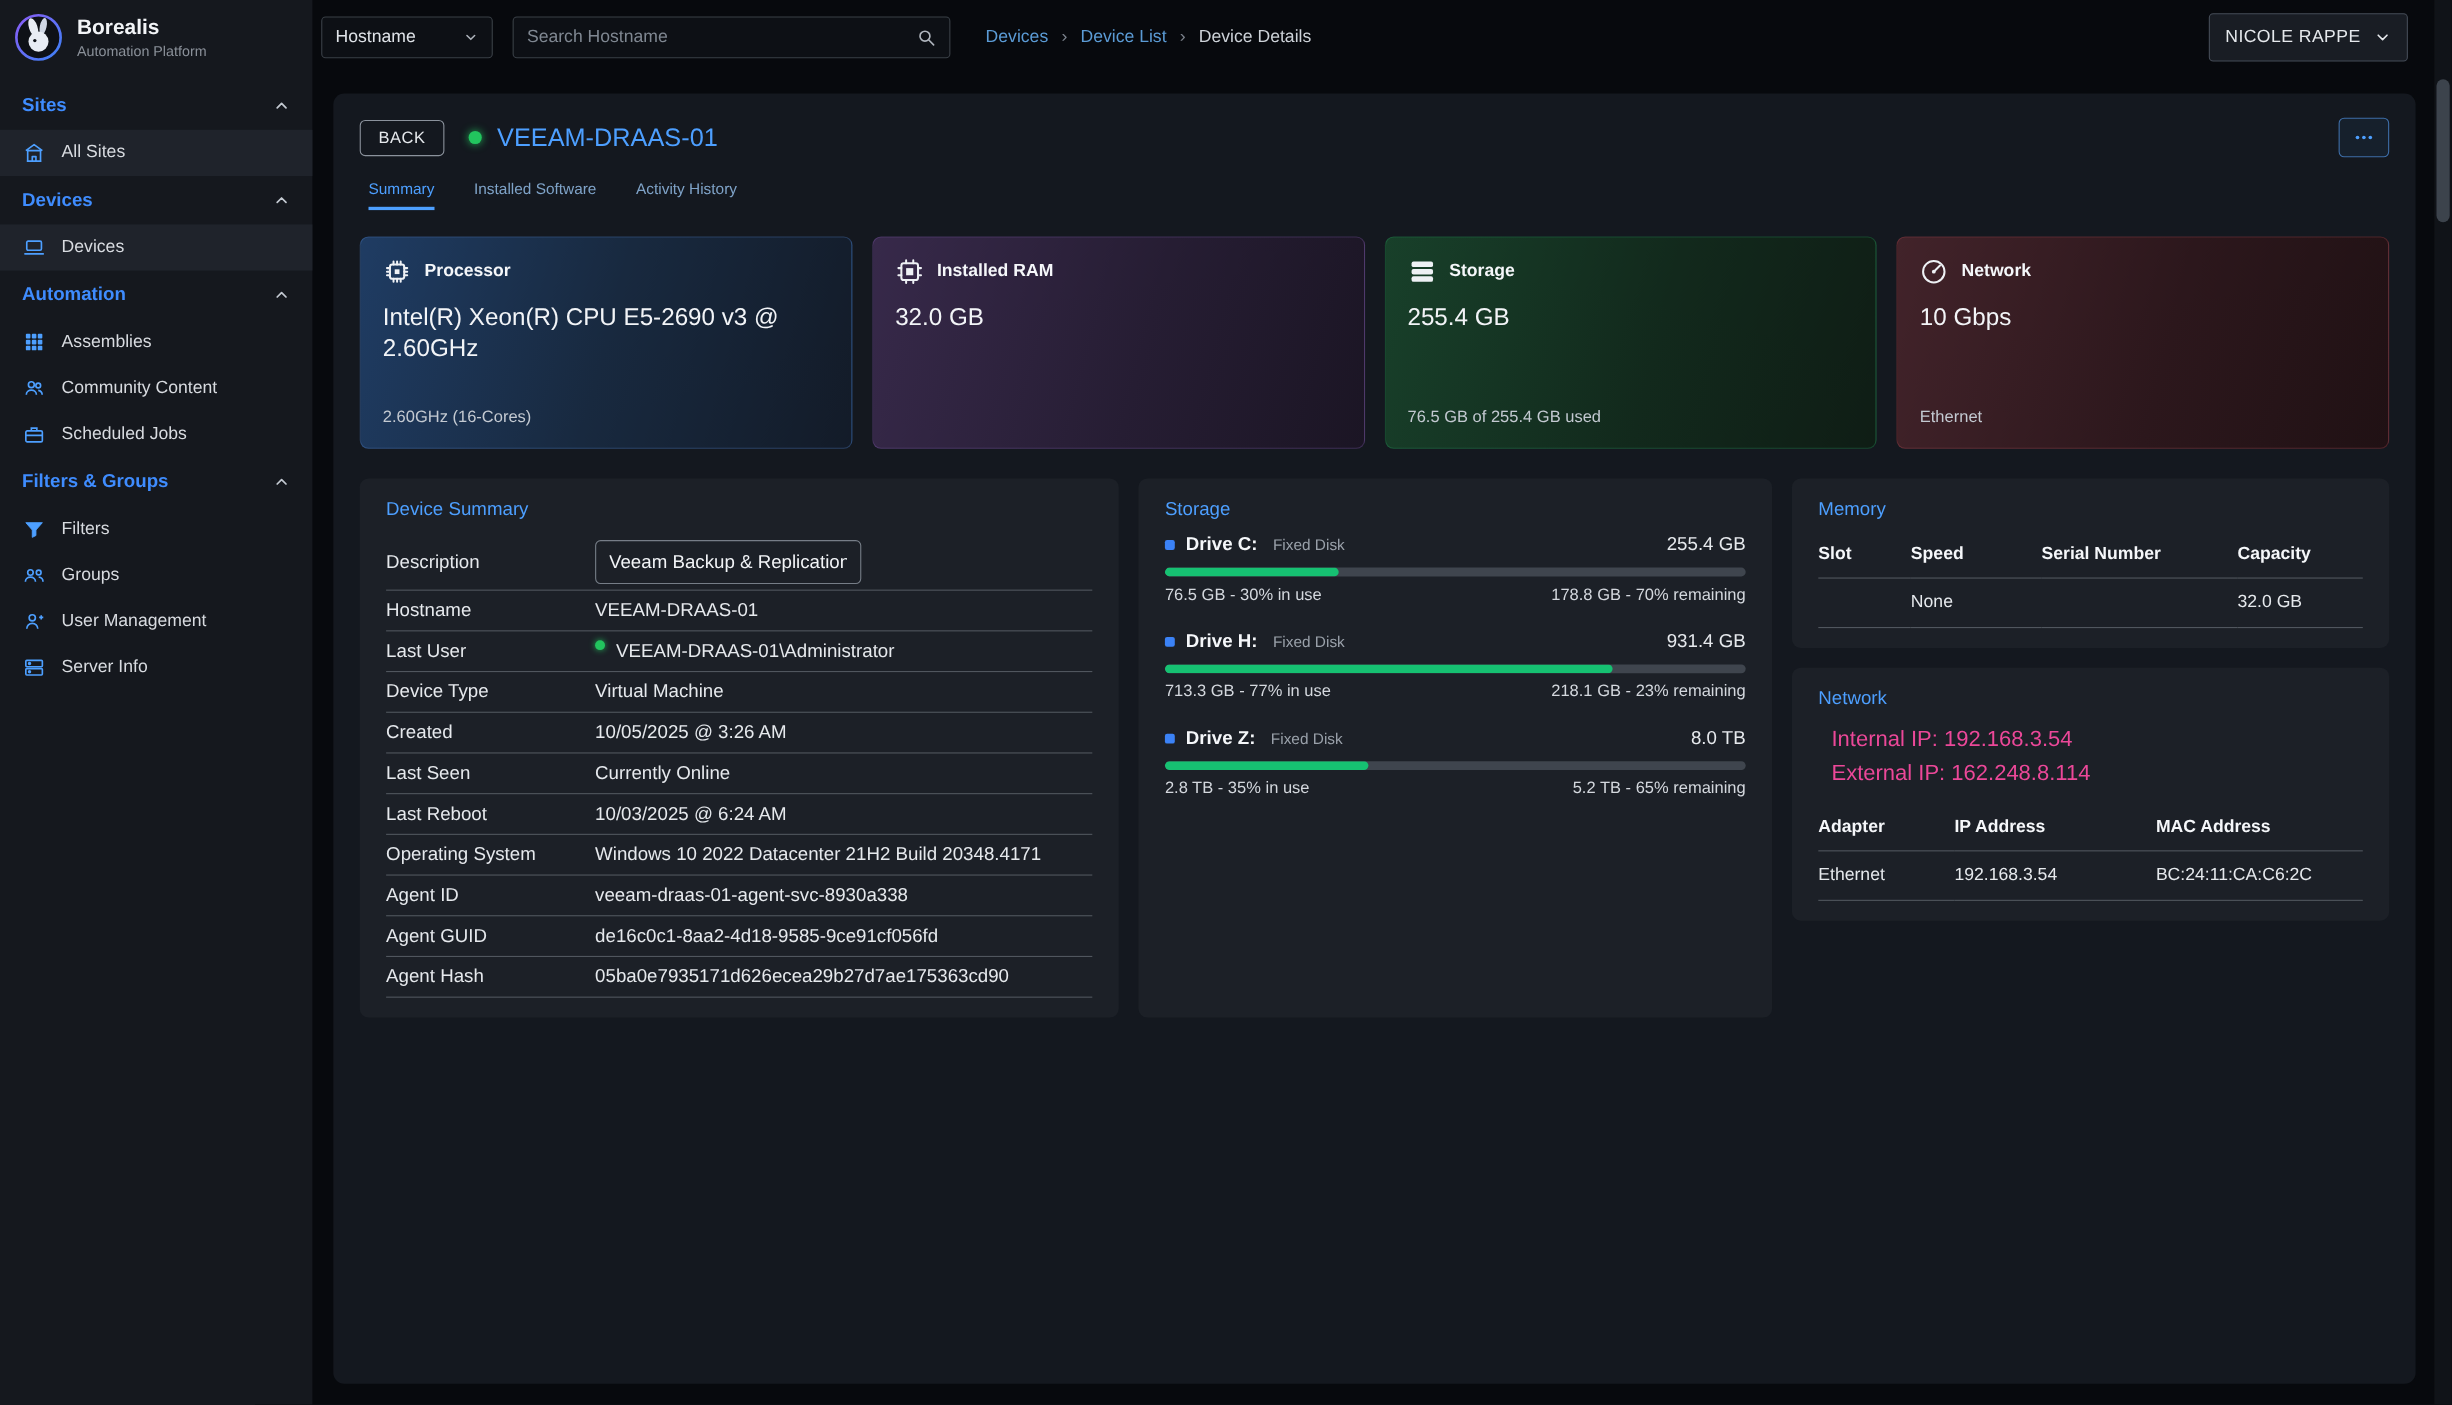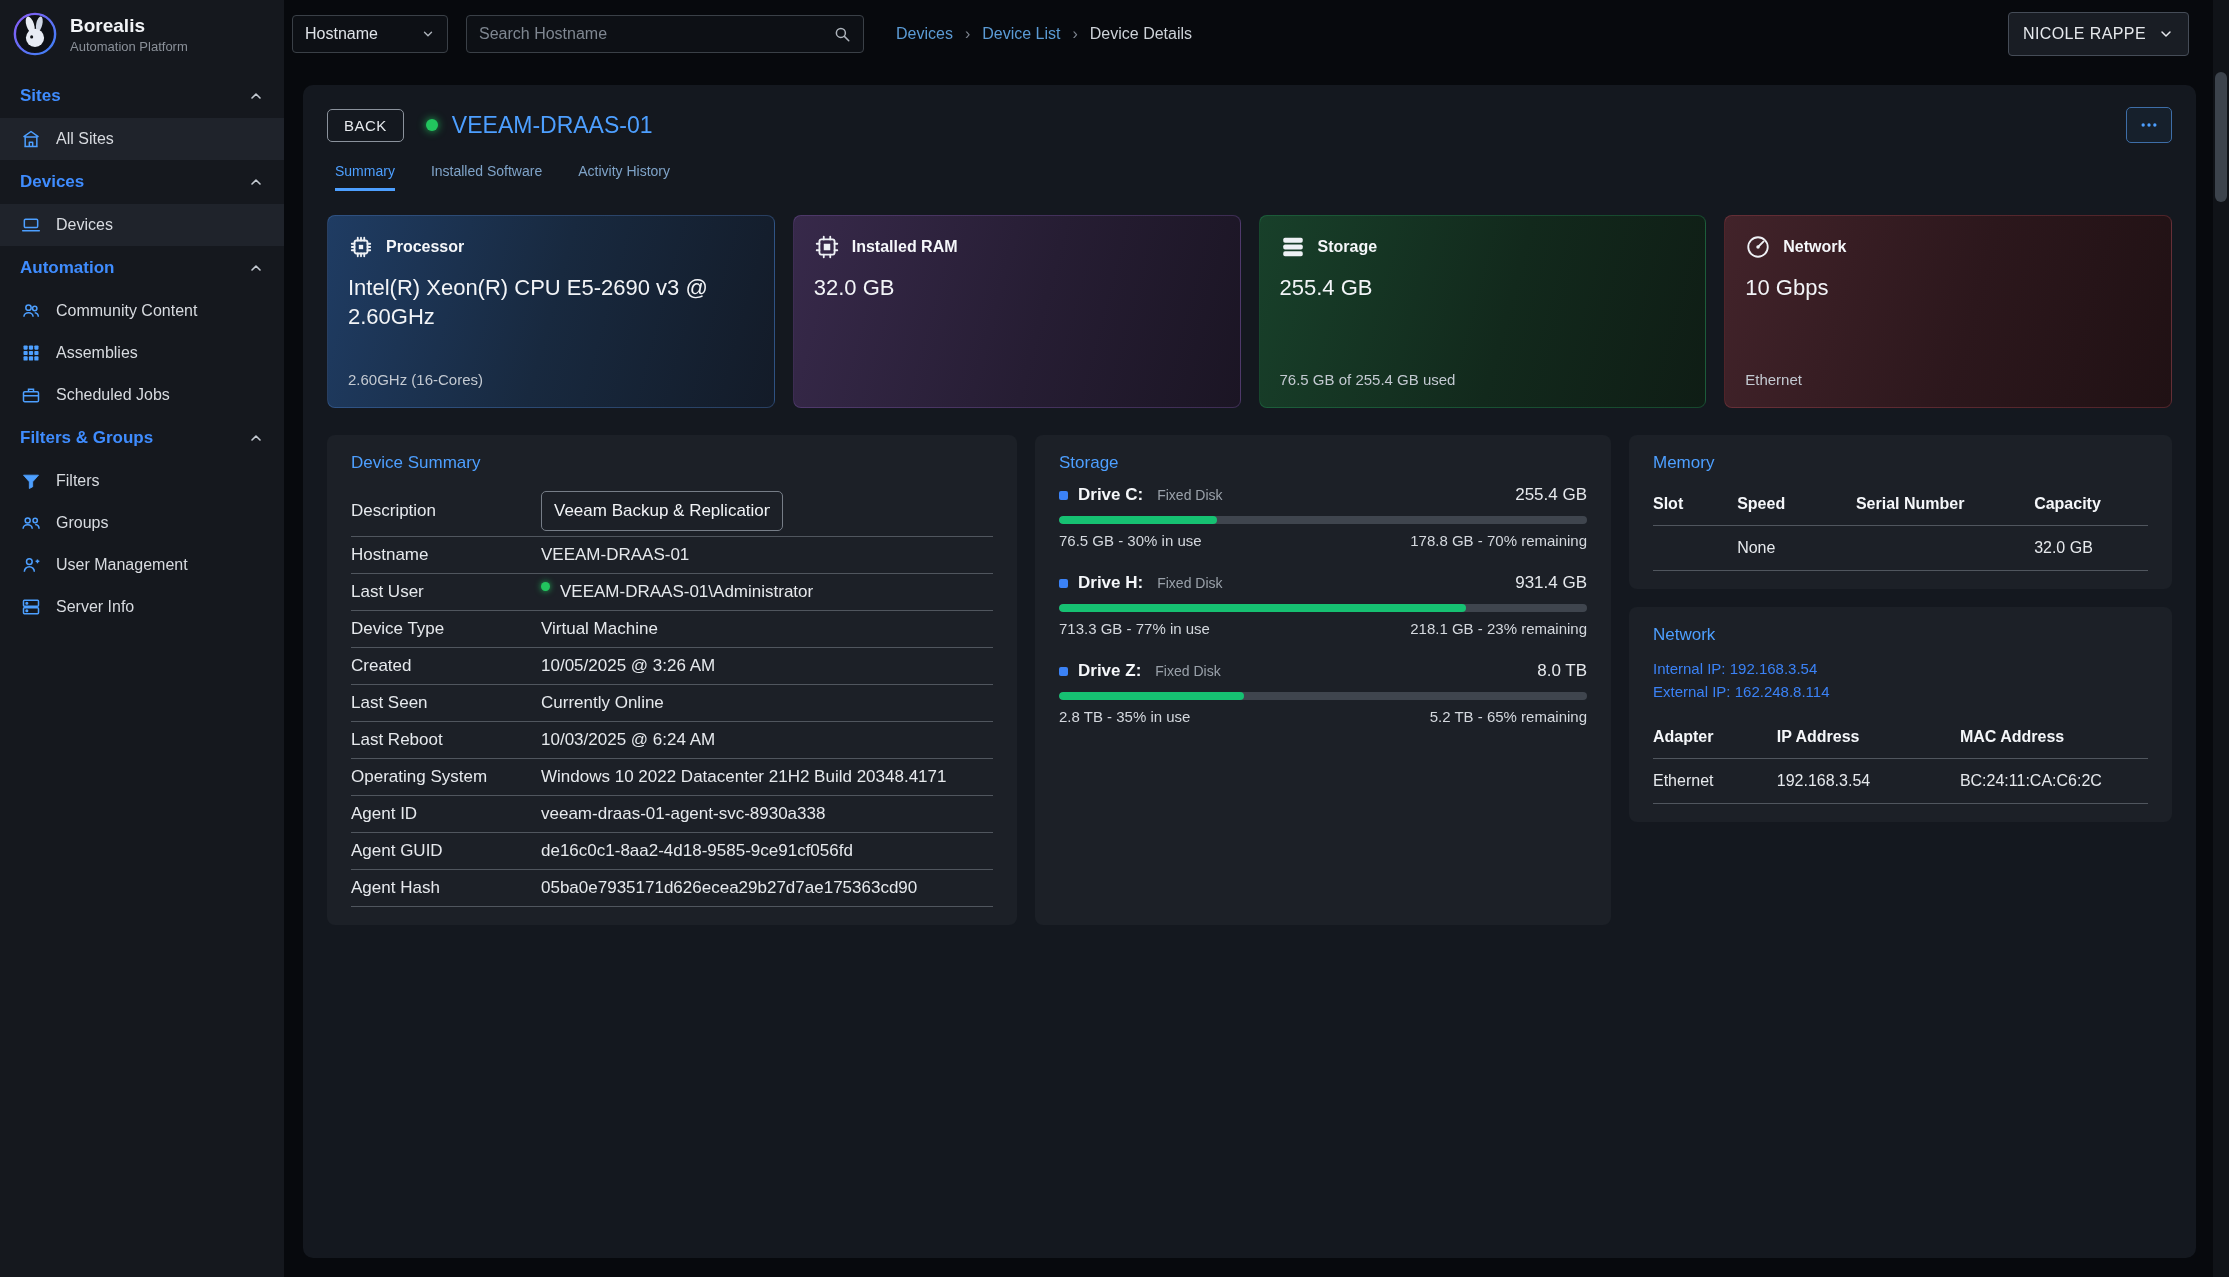--- a/index.html
+++ b/index.html
@@ -92,21 +92,21 @@
   .drive-bar { height: 8px; background: #3f454e; border-radius: 4px; margin-top: 11px; overflow: hidden; }
   .drive-fill { height: 100%; background: #16c172; border-radius: 4px; }
   .drive-stats { display: flex; justify-content: space-between; margin-top: 8px; font-size: 15px; color: #d4d8de; }
 
   .right-col { flex: 1; display: flex; flex-direction: column; gap: 18px; min-width: 0; }
   .mini-table { display: grid; }
   .memory-grid { grid-template-columns: 17% 24% 36% 23%; }
   .network-grid { grid-template-columns: 25% 37% 38%; margin-top: 14px; }
   .th { font-size: 16px; font-weight: 700; color: #f5f7fa; padding: 10px 0 12px 0; }
   .td { font-size: 16px; color: #e6e9ed; padding: 13px 0; border-top: 1px solid #50565e; border-bottom: 1px solid #50565e; }
-  .ip-line { font-size: 15px; color: #3b82f6; line-height: 1.55; }
+  .ip-line { font-size: 20px; color: #ec4899; line-height: 1.55; margin-left: 12px; }
 
   
   .scrollbar { position: absolute; right: 0; top: 0; width: 16px; height: 100%; background: #101318; }
   .scroll-thumb { position: absolute; top: 72px; left: 2px; width: 12px; height: 130px; background: #3c434c; border-radius: 6px; cursor: grab; }
 </style>
 </head>
 <body>
 
 <div class="app">
 
@@ -173,44 +173,44 @@
       <div class="nav-header">
         <span class="nav-header-label">Automation</span>
         <span class="chev">
             <svg width="16" height="16" viewBox="0 0 24 24">
               <path d="M6 15l6-6 6 6" fill="none" stroke="currentColor" stroke-width="2.4" stroke-linecap="round" stroke-linejoin="round"></path>
             </svg>
           </span>
       </div>
       <div class="nav-item">
         <span class="nav-icon">
-            <svg width="20" height="20" viewBox="0 0 24 24" fill="none" stroke="currentColor" stroke-width="1.8">
-              <circle cx="9" cy="8" r="3.2"></circle>
-              <path d="M3.5 19c0-3 2.5-5 5.5-5s5.5 2 5.5 5"></path>
-              <circle cx="16.5" cy="9" r="2.6"></circle>
-              <path d="M16.5 14.2c2.6.4 4.3 2.2 4.3 4.8"></path>
-            </svg>
-          </span>
-        <span class="nav-label">Community Content</span>
-      </div>
-      <div class="nav-item">
-        <span class="nav-icon">
             <svg width="20" height="20" viewBox="0 0 24 24" fill="currentColor">
               <rect x="3" y="3" width="5" height="5" rx="1"></rect>
               <rect x="9.5" y="3" width="5" height="5" rx="1"></rect>
               <rect x="16" y="3" width="5" height="5" rx="1"></rect>
               <rect x="3" y="9.5" width="5" height="5" rx="1"></rect>
               <rect x="9.5" y="9.5" width="5" height="5" rx="1"></rect>
               <rect x="16" y="9.5" width="5" height="5" rx="1"></rect>
               <rect x="3" y="16" width="5" height="5" rx="1"></rect>
               <rect x="9.5" y="16" width="5" height="5" rx="1"></rect>
               <rect x="16" y="16" width="5" height="5" rx="1"></rect>
             </svg>
           </span>
         <span class="nav-label">Assemblies</span>
+      </div>
+      <div class="nav-item">
+        <span class="nav-icon">
+            <svg width="20" height="20" viewBox="0 0 24 24" fill="none" stroke="currentColor" stroke-width="1.8">
+              <circle cx="9" cy="8" r="3.2"></circle>
+              <path d="M3.5 19c0-3 2.5-5 5.5-5s5.5 2 5.5 5"></path>
+              <circle cx="16.5" cy="9" r="2.6"></circle>
+              <path d="M16.5 14.2c2.6.4 4.3 2.2 4.3 4.8"></path>
+            </svg>
+          </span>
+        <span class="nav-label">Community Content</span>
       </div>
       <div class="nav-item">
         <span class="nav-icon">
             <svg width="20" height="20" viewBox="0 0 24 24" fill="none" stroke="currentColor" stroke-width="1.8">
               <rect x="3" y="8" width="18" height="12" rx="1.5"></rect>
               <path d="M9 8V5h6v3M3 13h18"></path>
             </svg>
           </span>
         <span class="nav-label">Scheduled Jobs</span>
       </div>

